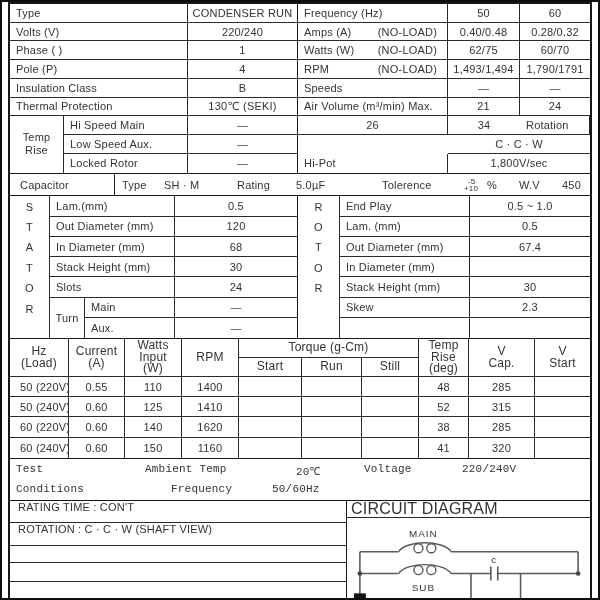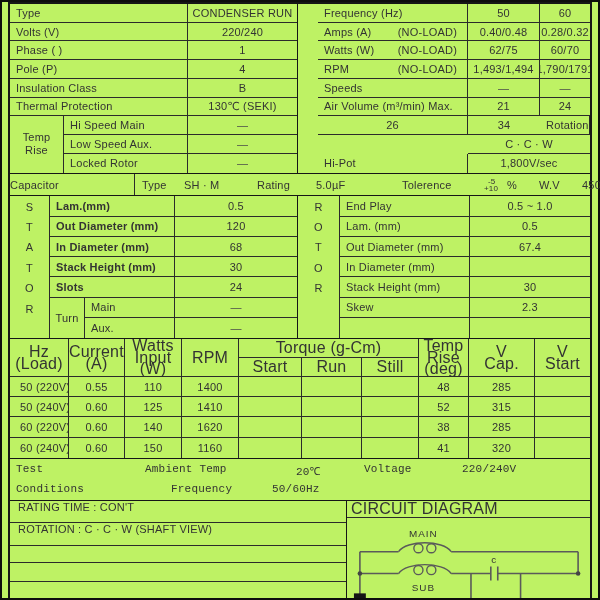--- a/index.html
+++ b/index.html
@@ -1,60 +1,60 @@
 <!DOCTYPE html>
 <html><head>
 <meta charset="utf-8">
 <style>
   html,body{margin:0;padding:0;}
   body{width:600px;height:600px;position:relative;background:#e9e9e7;
        font-family:"Liberation Sans","DejaVu Sans",sans-serif;color:#333;
        font-size:11px;letter-spacing:.2px;overflow:hidden;}
-  .sheet{position:absolute;inset:0;background:#bef264;border:2px solid #0d0d0d;box-sizing:border-box;}
+  .sheet{position:absolute;inset:0;background:#ffffff;border:2px solid #0d0d0d;box-sizing:border-box;}
   .tbl{position:absolute;left:6px;right:6px;top:0;bottom:0;border:2px solid #161616;border-bottom:none;
        box-sizing:border-box;display:flex;flex-direction:column;}
   .sec{box-sizing:border-box;border-bottom:1.5px solid #161616;}
   .split{display:flex;}
   .half-l{width:288px;border-right:1.4px solid #161616;box-sizing:border-box;}
   .half-r{flex:1;}
   
   .c{display:flex;align-items:center;box-sizing:border-box;
      border-right:1px solid #2b2b2b;border-bottom:1px solid #2b2b2b;
      padding:0 0 0 6px;overflow:hidden;white-space:nowrap;}
   .v{justify-content:center;padding:0;}
   .nr{border-right:none;}
   .nb{border-bottom:none;}
   .dash{color:#4a4a4a;}
   .note{margin-left:auto;padding-right:10px;}
   
   #sec-top{height:170px;}
   .g-tl{display:grid;height:100%;grid-template-columns:54px 124px 1fr;grid-template-rows:repeat(9,1fr);}
-  .g-tr{display:grid;height:100%;grid-template-columns:150px 72px 1fr;grid-template-rows:repeat(9,1fr);margin-left:20px;}
+  .g-tr{display:grid;height:100%;grid-template-columns:150px 72px 1fr;grid-template-rows:repeat(9,1fr);}
   .s2{grid-column:1/3;}
   .trg{flex-direction:column;justify-content:center;line-height:13px;padding:0;}
   
   #sec-cap{height:23px;display:flex;}
-  .cap-lab{width:125px;border-right:1px solid #2b2b2b;box-sizing:border-box;display:flex;align-items:center;}
+  .cap-lab{width:105px;border-right:1px solid #2b2b2b;box-sizing:border-box;display:flex;align-items:center;padding-left:10px;}
   .cap-body{flex:1;position:relative;}
   .cap-body span{position:absolute;top:50%;transform:translateY(-50%);}
   .frac{display:inline-block;font-size:8px;line-height:7.5px;text-align:left;}
   .frac b{display:block;font-weight:normal;padding-left:4px;}
   
   #sec-sr{height:143px;}
   .g-st{display:grid;height:100%;grid-template-columns:40px 35px 90px 1fr;grid-template-rows:repeat(7,1fr);}
   .g-ro{display:grid;height:100%;grid-template-columns:42px 130px 1fr;grid-template-rows:repeat(7,1fr);}
   .ltrs{flex-direction:column;justify-content:flex-start;padding:0;}
   .ltrs div{height:20.4px;display:flex;align-items:center;justify-content:center;width:100%;}
-  .s23{grid-column:2/4;font-weight:bold;}
+  .s23{grid-column:2/4;}
   
   #sec-load{height:120px;}
   .g-load{display:grid;height:100%;
       grid-template-columns:59px 56px 57px 57px 63px 60px 57px 50px 66px 1fr;
       grid-template-rows:19px 19px repeat(4,1fr);}
-  .hc{flex-direction:column;justify-content:center;padding:0;line-height:11.5px;font-size:16px;}
+  .hc{flex-direction:column;justify-content:center;padding:0;line-height:11.5px;font-size:12px;}
   .lc{padding-left:10px;}
   
   #sec-test{height:42px;position:relative;font-family:Liberation Mono, monospace;}
   #sec-test span{position:absolute;white-space:nowrap;}
   
   #sec-bottom{flex:1;display:flex;border-bottom:none;}
   .bl{width:337px;border-right:1.4px solid #161616;box-sizing:border-box;display:flex;flex-direction:column;}
   .bl .row{box-sizing:border-box;border-bottom:1px solid #2b2b2b;display:flex;align-items:flex-start;padding-left:8px;}
   .br{flex:1;display:flex;flex-direction:column;}
   .cd-title{height:17px;border-bottom:1px solid #2b2b2b;display:flex;align-items:center;padding-left:4px;font-size:16px;box-sizing:border-box;}

